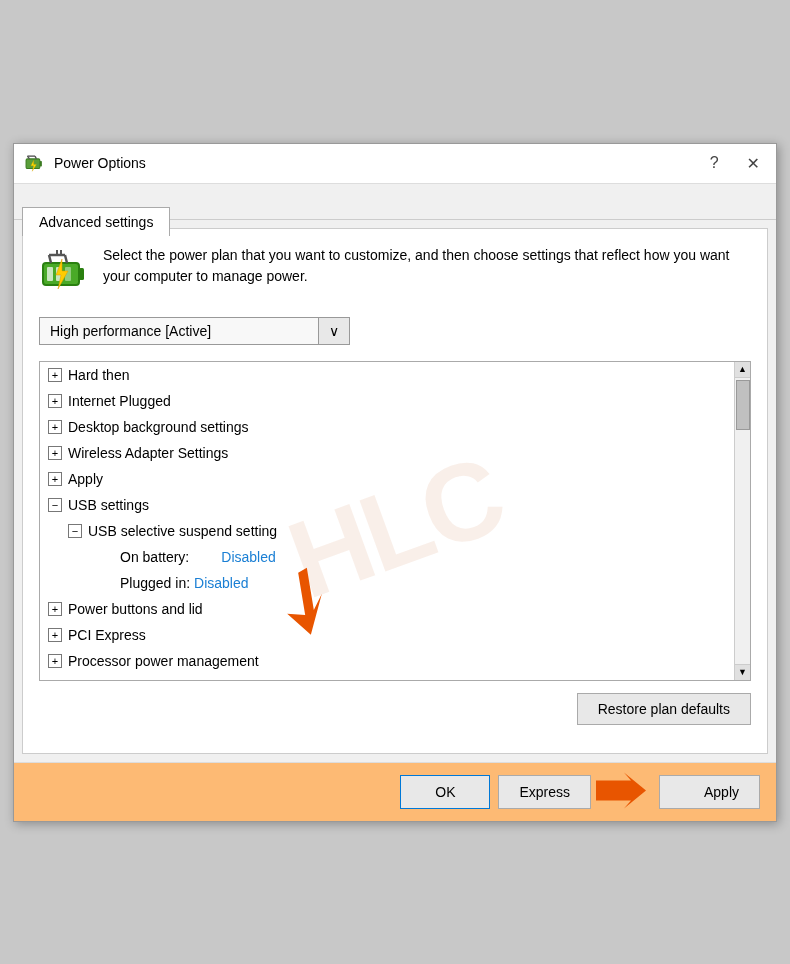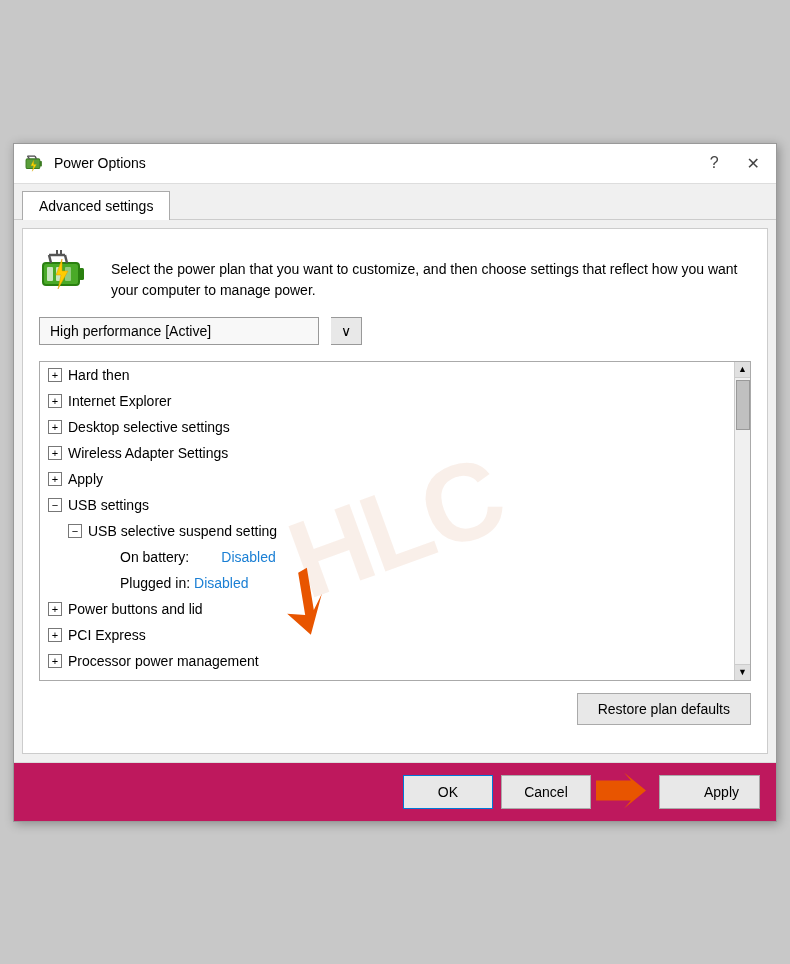--- a/index.html
+++ b/index.html
@@ -74,53 +74,53 @@
 
     .tab {
       display: inline-block;
       padding: 6px 16px;
       background: #fff;
       border: 1px solid #aaa;
       border-bottom: none;
       font-size: 14px;
       cursor: pointer;
       position: relative;
-      top: 1px;
+      top: 17px;
     }
 
     .content {
       background: #fff;
       padding: 16px;
       border: 1px solid #ccc;
       margin: 8px;
     }
 
     .description-area {
       display: flex;
-      align-items: flex-end;
-      gap: 16px;
+      align-items: flex-start;
+      gap: 8px;
       margin-bottom: 16px;
     }
 
     .power-icon-svg {
       width: 56px;
       height: 56px;
       flex-shrink: 0;
     }
 
     .description-text {
       font-size: 14px;
       color: #000;
       line-height: 1.5;
     }
 
     .plan-selector {
       display: flex;
       align-items: flex-start;
-      gap: 12px;
+      gap: 0;
       margin-bottom: 16px;
     }
 
     .plan-dropdown {
       border: 1px solid #999;
       background: #f8f8f8;
       padding: 5px 10px;
       font-size: 14px;
       cursor: pointer;
       min-width: 280px;
@@ -189,21 +189,21 @@
       font-size: 14px;
       cursor: pointer;
     }
 
     .footer {
       display: flex;
       justify-content: flex-end;
       align-items: center;
       gap: 8px;
       padding: 12px 16px;
-      background: #be185d;
+      background: #fdba74;
       border-top: 1px solid #ddd;
     }
 
     .footer-btn {
       min-width: 90px;
       padding: 8px 20px;
       font-size: 14px;
       cursor: pointer;
       background: #e8e8e8;
       border: 1px solid #aaa;
@@ -283,25 +283,25 @@
 
     <div class="settings-tree-wrapper">
       <div class="settings-tree">
 
         <div class="tree-item level-0">
           <span class="expand-icon">+</span>
           <span>Hard then</span>
         </div>
         <div class="tree-item level-0">
           <span class="expand-icon">+</span>
-          <span>Internet Explorer</span>
-        </div>
-        <div class="tree-item level-0">
-          <span class="expand-icon">+</span>
-          <span>Desktop selective settings</span>
+          <span>Internet Plugged</span>
+        </div>
+        <div class="tree-item level-0">
+          <span class="expand-icon">+</span>
+          <span>Desktop background settings</span>
         </div>
         <div class="tree-item level-0">
           <span class="expand-icon">+</span>
           <span>Wireless Adapter Settings</span>
         </div>
         <div class="tree-item level-0">
           <span class="expand-icon">+</span>
           <span>Apply</span>
         </div>
         <div class="tree-item level-0">
@@ -354,21 +354,21 @@
 
     <div class="restore-btn-area">
       <button class="restore-btn">Restore plan defaults</button>
     </div>
 
   </div>
 
   <div class="footer">
     <button class="footer-btn ok-btn">OK</button>
     <div style="position:relative;display:inline-block;">
-      <button class="footer-btn">Cancel</button>
+      <button class="footer-btn">Express</button>
       
       <div style="position:absolute;top:50%;right:-60px;transform:translateY(-50%);pointer-events:none;">
         <svg width="55" height="40" viewBox="0 0 55 40">
           <polygon points="0,10 35,10 28,2 50,20 28,38 35,30 0,30" fill="#e85500"></polygon>
         </svg>
       </div>
     </div>
     <button class="footer-btn" style="margin-left:60px;padding-left:44px;">Apply</button>
   </div>
 </div>

